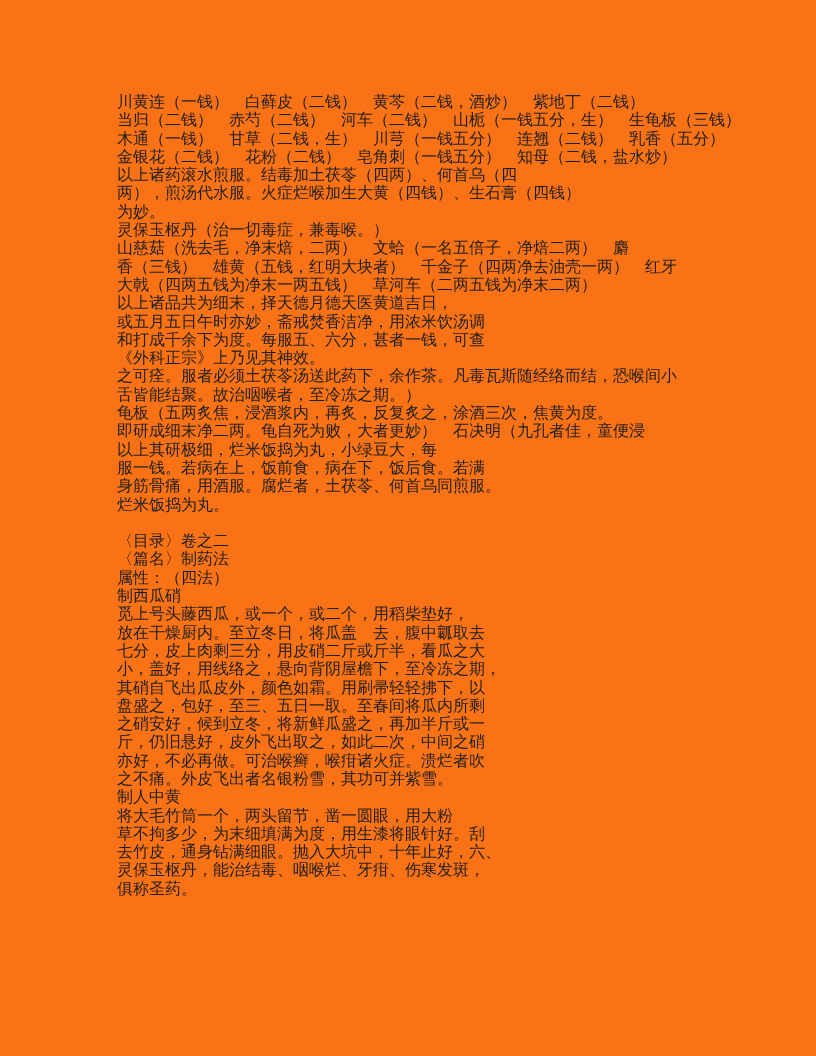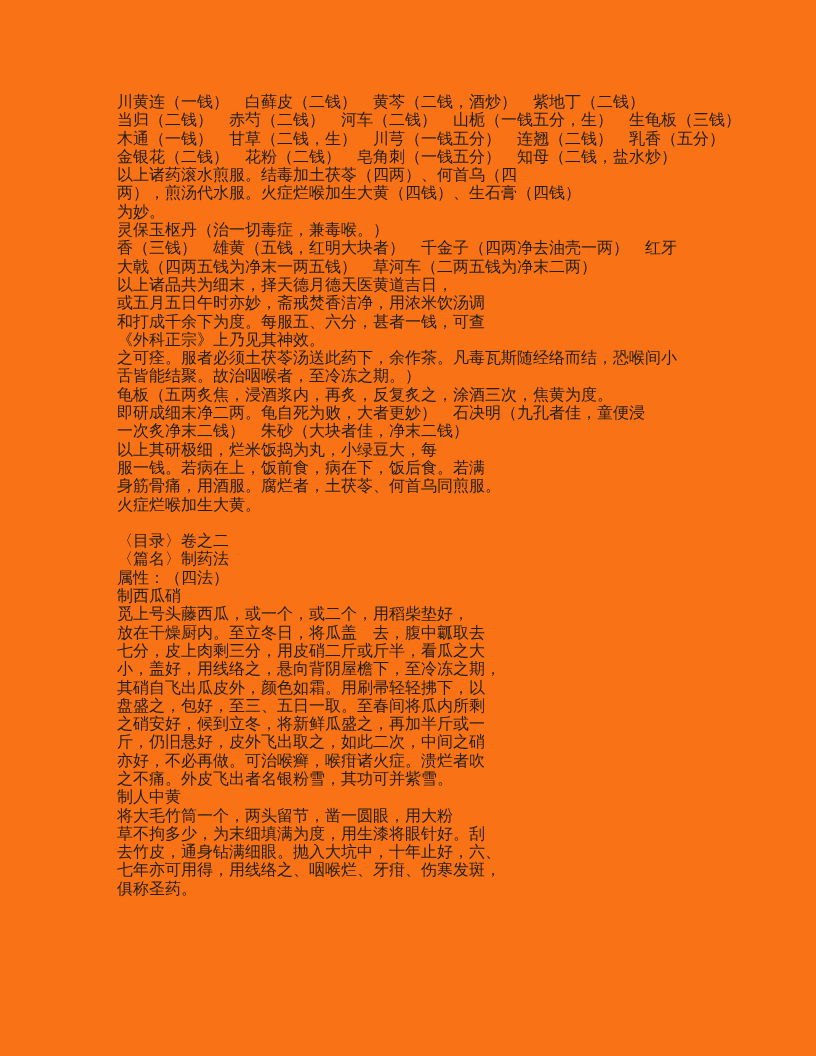--- a/index.html
+++ b/index.html
@@ -39,50 +39,50 @@
 <div class="page">
   <div class="doc" id="doc-lines">
       <div class="line">川黄连（一钱）　白藓皮（二钱）　黄芩（二钱，酒炒）　紫地丁（二钱）</div>
       <div class="line">当归（二钱）　赤芍（二钱）　河车（二钱）　山栀（一钱五分，生）　生龟板（三钱）</div>
       <div class="line">木通（一钱）　甘草（二钱，生）　川芎（一钱五分）　连翘（二钱）　乳香（五分）</div>
       <div class="line">金银花（二钱）　花粉（二钱）　皂角刺（一钱五分）　知母（二钱，盐水炒）</div>
       <div class="line">以上诸药滚水煎服。结毒加土茯苓（四两）、何首乌（四</div>
       <div class="line">两），煎汤代水服。火症烂喉加生大黄（四钱）、生石膏（四钱）</div>
       <div class="line">为妙。</div>
       <div class="line">灵保玉枢丹（治一切毒症，兼毒喉。）</div>
+      <div class="line">山慈菇（洗去毛，净末焙，二两）　文蛤（一名五倍子，净焙二两）　麝</div>
       <div class="line">香（三钱）　雄黄（五钱，红明大块者）　千金子（四两净去油壳一两）　红牙</div>
       <div class="line">大戟（四两五钱为净末一两五钱）　草河车（二两五钱为净末二两）</div>
       <div class="line">以上诸品共为细末，择天德月德天医黄道吉日，</div>
       <div class="line">或五月五日午时亦妙，斋戒焚香洁净，用浓米饮汤调</div>
       <div class="line">和打成千余下为度。每服五、六分，甚者一钱，可查</div>
       <div class="line">《外科正宗》上乃见其神效。</div>
       <div class="line">之可痊。服者必须土茯苓汤送此药下，余作茶。凡毒瓦斯随经络而结，恐喉间小</div>
       <div class="line">舌皆能结聚。故治咽喉者，至冷冻之期。）</div>
       <div class="line">龟板（五两炙焦，浸酒浆内，再炙，反复炙之，涂酒三次，焦黄为度。</div>
       <div class="line">即研成细末净二两。龟自死为败，大者更妙）　石决明（九孔者佳，童便浸</div>
-      <div class="line">一次炙净末二钱）　朱砂（大块者佳，净末二钱）</div>
       <div class="line">以上其研极细，烂米饭捣为丸，小绿豆大，每</div>
       <div class="line">服一钱。若病在上，饭前食，病在下，饭后食。若满</div>
       <div class="line">身筋骨痛，用酒服。腐烂者，土茯苓、何首乌同煎服。</div>
-      <div class="line">火症烂喉加生大黄。</div>
+      <div class="line">烂米饭捣为丸。</div>
       <div class="line blank">&nbsp;</div>
       <div class="line">〈目录〉卷之二</div>
       <div class="line">〈篇名〉制药法</div>
       <div class="line">属性：（四法）</div>
       <div class="line">制西瓜硝</div>
       <div class="line">觅上号头藤西瓜，或一个，或二个，用稻柴垫好，</div>
       <div class="line">放在干燥厨内。至立冬日，将瓜盖　去，腹中瓤取去</div>
       <div class="line">七分，皮上肉剩三分，用皮硝二斤或斤半，看瓜之大</div>
       <div class="line">小，盖好，用线络之，悬向背阴屋檐下，至冷冻之期，</div>
       <div class="line">其硝自飞出瓜皮外，颜色如霜。用刷帚轻轻拂下，以</div>
       <div class="line">盘盛之，包好，至三、五日一取。至春间将瓜内所剩</div>
       <div class="line">之硝安好，候到立冬，将新鲜瓜盛之，再加半斤或一</div>
       <div class="line">斤，仍旧悬好，皮外飞出取之，如此二次，中间之硝</div>
       <div class="line">亦好，不必再做。可治喉癣，喉疳诸火症。溃烂者吹</div>
       <div class="line">之不痛。外皮飞出者名银粉雪，其功可并紫雪。</div>
       <div class="line">制人中黄</div>
       <div class="line">将大毛竹筒一个，两头留节，凿一圆眼，用大粉</div>
       <div class="line">草不拘多少，为末细填满为度，用生漆将眼针好。刮</div>
       <div class="line">去竹皮，通身钻满细眼。抛入大坑中，十年止好，六、</div>
-      <div class="line">七年亦可用得，用线络之、咽喉烂、牙疳、伤寒发斑，</div>
+      <div class="line">灵保玉枢丹，能治结毒、咽喉烂、牙疳、伤寒发斑，</div>
       <div class="line">俱称圣药。</div>
     </div>
 </div>
 
 </body></html>

